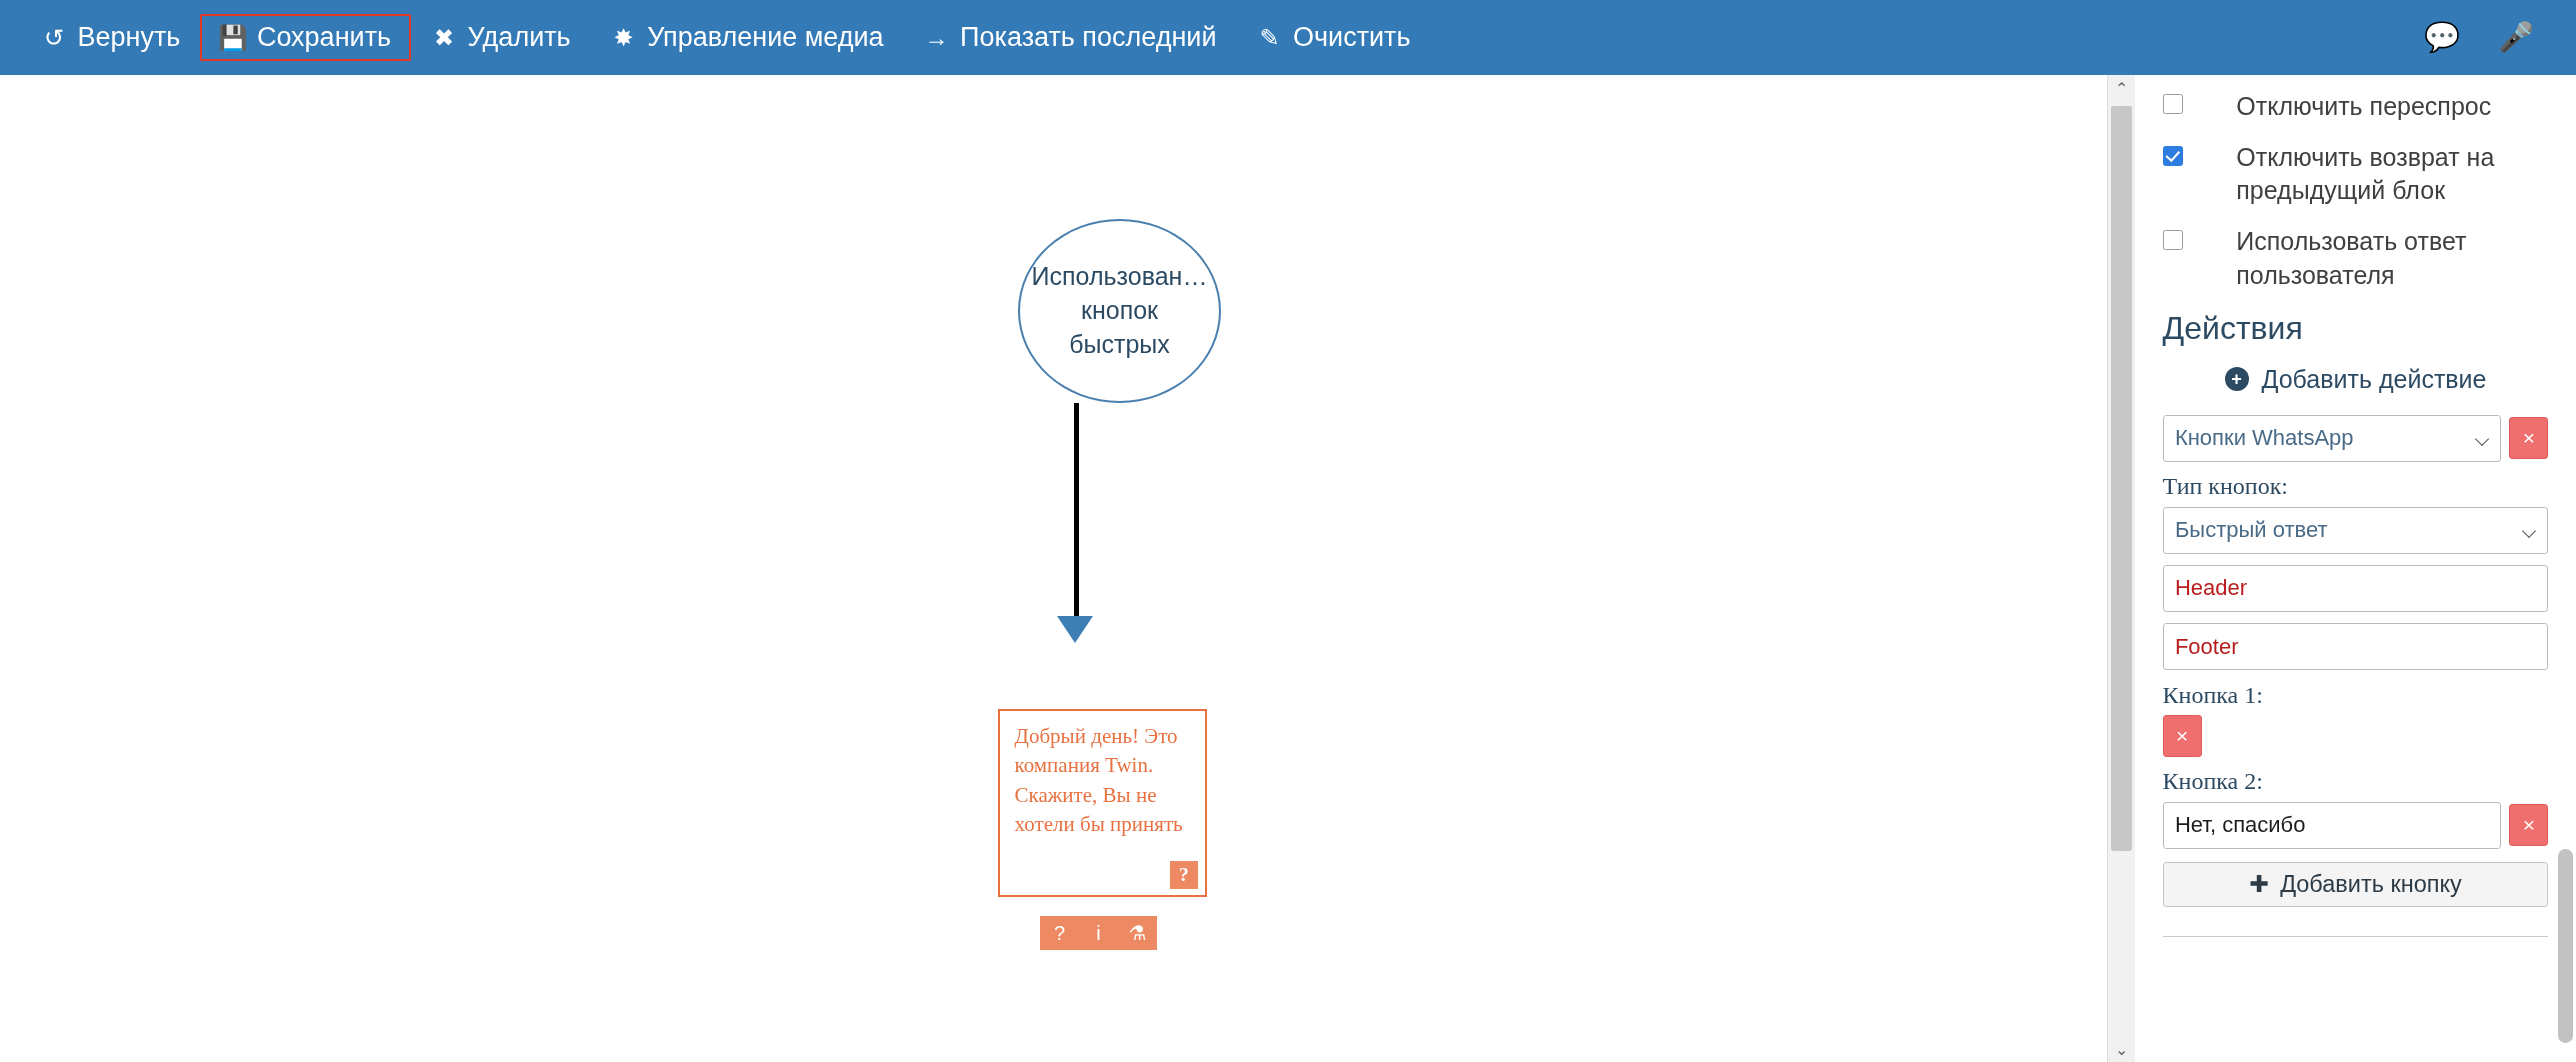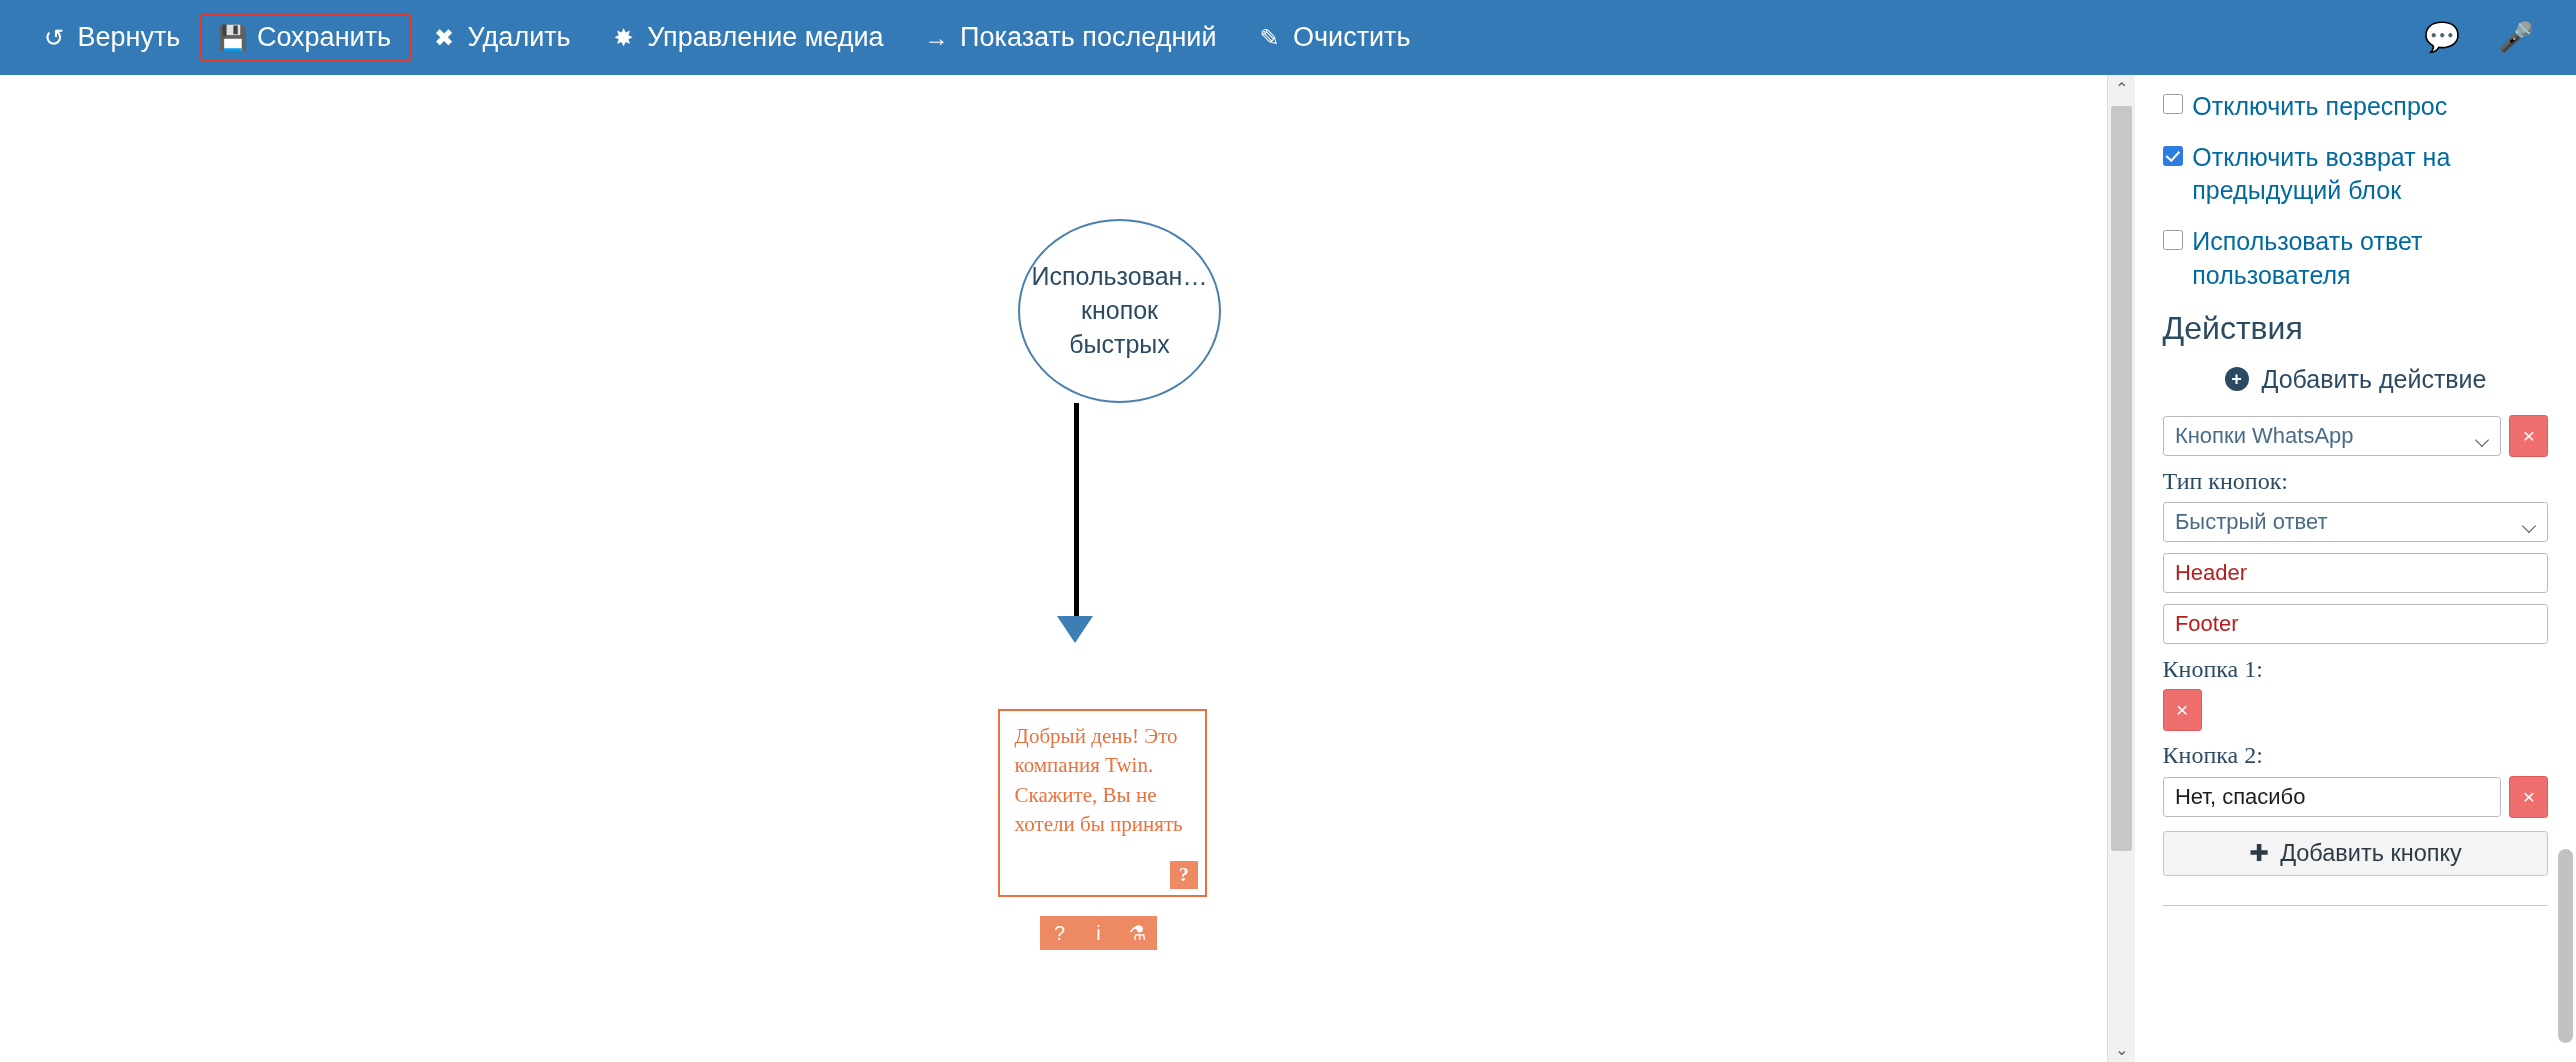--- a/index.html
+++ b/index.html
@@ -202,23 +202,24 @@
   .chk.checked::after {
     content: "";
     position: absolute;
     left: 5.7px; top: 1.6px;
     width: 5.7px; height: 10.5px;
     border: solid #ffffff;
     border-width: 0 2.4px 2.4px 0;
     transform: rotate(42deg);
   }
   .chk-label {
-    color: #0369a1;
+    color: #404040;
     font-size: 25px;
     line-height: 1.33;
+    margin-left: 44px;
   }
   .panel-h {
     color: #2d4a63;
     font-size: 32px;
     margin: 11.3px 0 18px 0;
   }
   .add-action {
     display: flex;
     align-items: center;
     justify-content: center;
@@ -241,21 +242,21 @@
     font-weight: bold;
   }
   .row {
     display: flex;
     align-items: center;
     gap: 8px;
     margin-bottom: 11.3px;
   }
   .sel, .inp {
     flex: 1 1 auto;
-    height: 40px;
+    height: 47px;
     border: 0.8px solid #b9b9b9;
     border-radius: 3.2px;
     background: #ffffff;
     color: #4a6b87;
     font-size: 22px;
     font-family: "Liberation Sans", sans-serif;
     padding: 0 11.3px;
     display: flex;
     align-items: center;
     position: relative;

